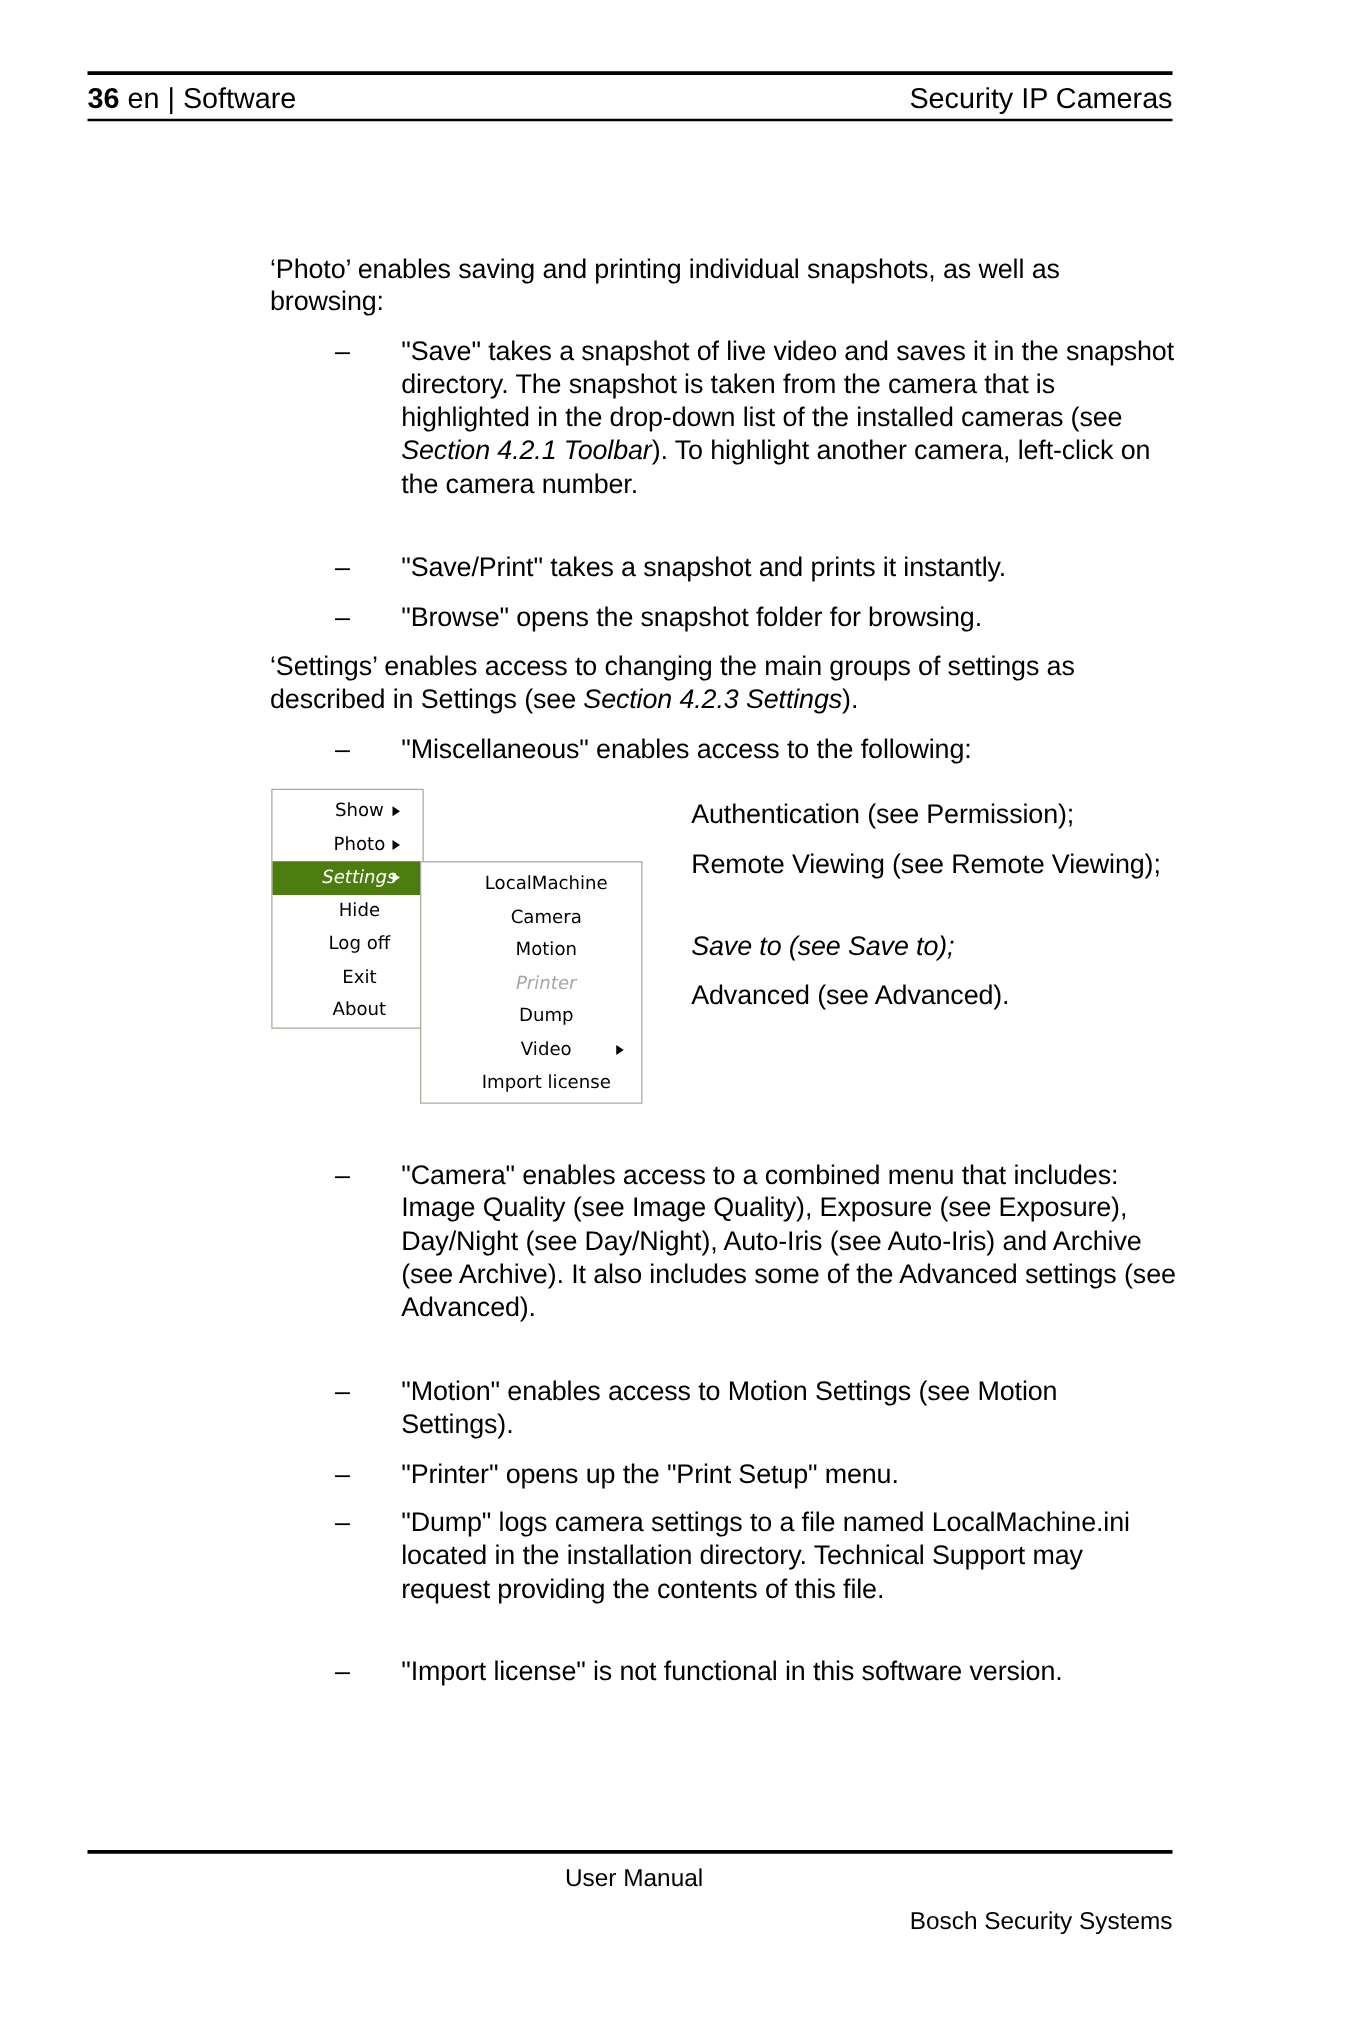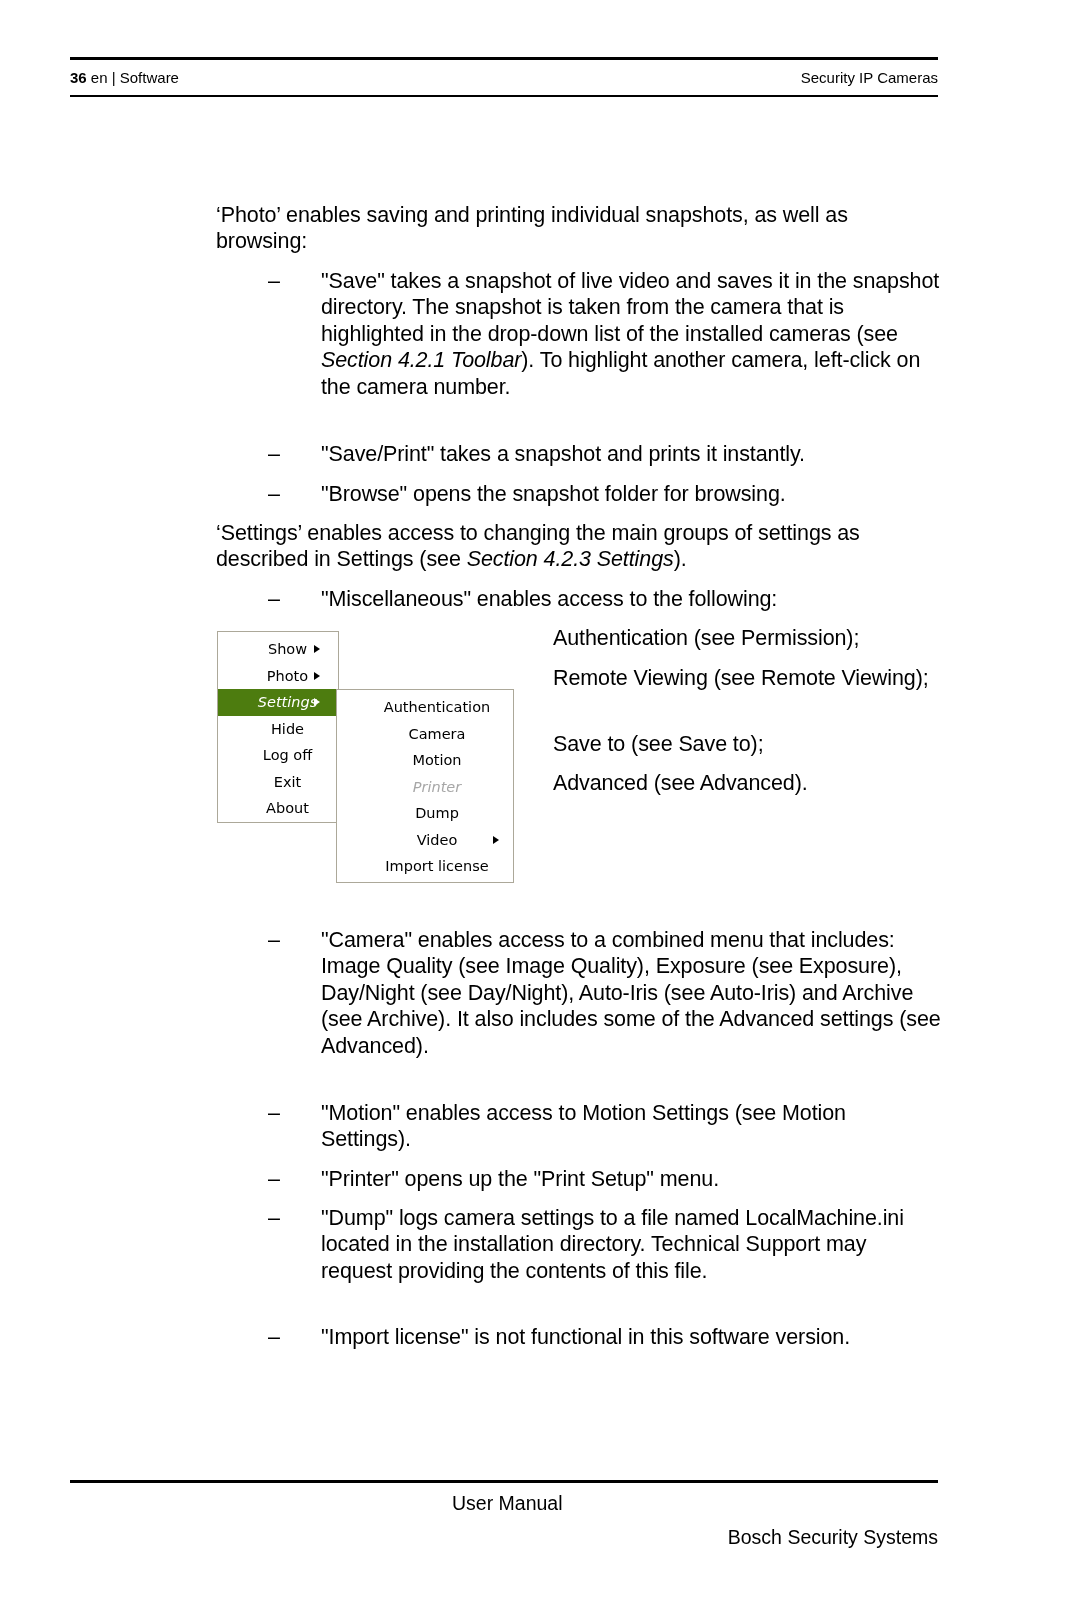--- a/index.html
+++ b/index.html
@@ -32,21 +32,21 @@
     width: 868px;
     height: 3px;
     background: #000;
   }
   .header {
     position: absolute;
     left: 70px;
     top: 63px;
     width: 868px;
     height: 30px;
-    font-size: 15px;
+    font-size: 23px;
     line-height: 30px;
   }
   .header-left {
     position: absolute;
     left: 0;
     top: 0;
     white-space: nowrap;
   }
   .header-left .pagenum {
     font-weight: bold;
@@ -103,20 +103,21 @@
   .li .li-text {
     display: block;
     margin-left: 53px;
   }
 
   
   .sub {
     position: absolute;
     left: 553px;
     width: 388px;
+    margin-top: 13px;
   }
 
   i.sec { font-style: italic; text-align: right; }
 
   
   .menu-figure {
     position: absolute;
     left: 217px;
     top: 631px;
     width: 300px;
@@ -251,21 +252,21 @@
 
   <div class="body-text para" style="top:520px;"><span>‘Settings’ enables access to changing the main groups of settings as described in Settings (see </span><i class="sec">Section 4.2.3 Settings</i><span>).</span></div>
 
   <div class="body-text li" style="top:586px;">
     <span class="dash">–</span>
     <span class="li-text">"Miscellaneous" enables access to the following:</span>
   </div>
 
   <div class="body-text sub" style="top:625px;">Authentication (see Permission);</div>
   <div class="body-text sub" style="top:665px;">Remote Viewing (see Remote Viewing);</div>
-  <div class="body-text sub" style="top:731px;">Save to (see Save to);</div>
+  <div class="body-text sub" style="top:731px;font-style:italic;">Save to (see Save to);</div>
   <div class="body-text sub" style="top:770px;">Advanced (see Advanced).</div>
 
   <div class="menu-figure">
 
     <div class="menu menu-main">
       <div class="menu-item">
         <span>Show</span>
         <span class="arrow"></span>
       </div>
       <div class="menu-item">
@@ -285,21 +286,21 @@
       <div class="menu-item">
         <span>Exit</span>
       </div>
       <div class="menu-item">
         <span>About</span>
       </div>
     </div>
 
     <div class="menu menu-sub">
       <div class="menu-item">
-        <span>Authentication</span>
+        <span>LocalMachine</span>
       </div>
       <div class="menu-item">
         <span>Camera</span>
       </div>
       <div class="menu-item">
         <span>Motion</span>
       </div>
       <div class="menu-item disabled">
         <span>Printer</span>
       </div>

